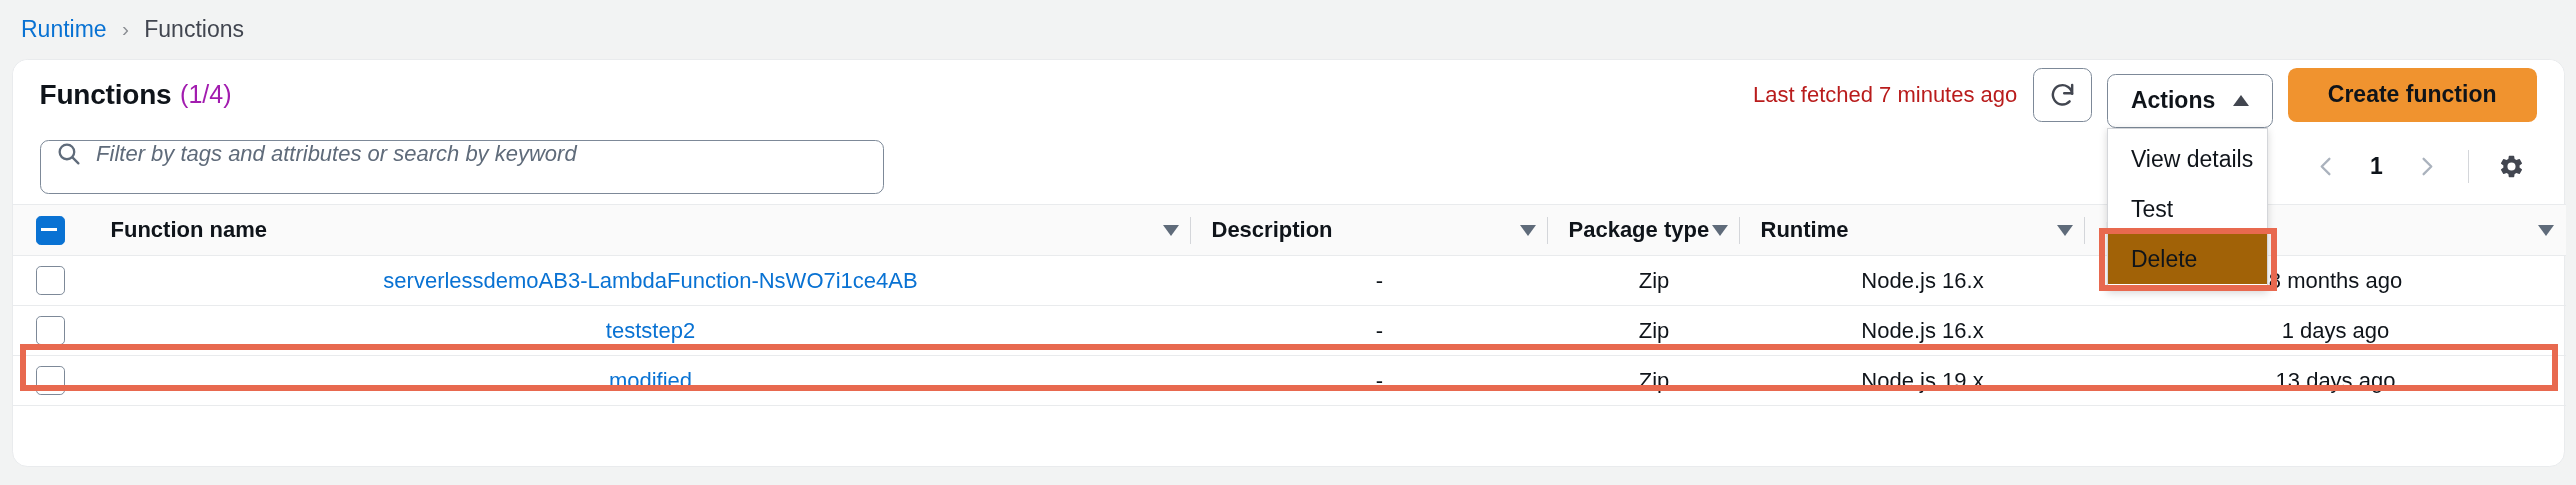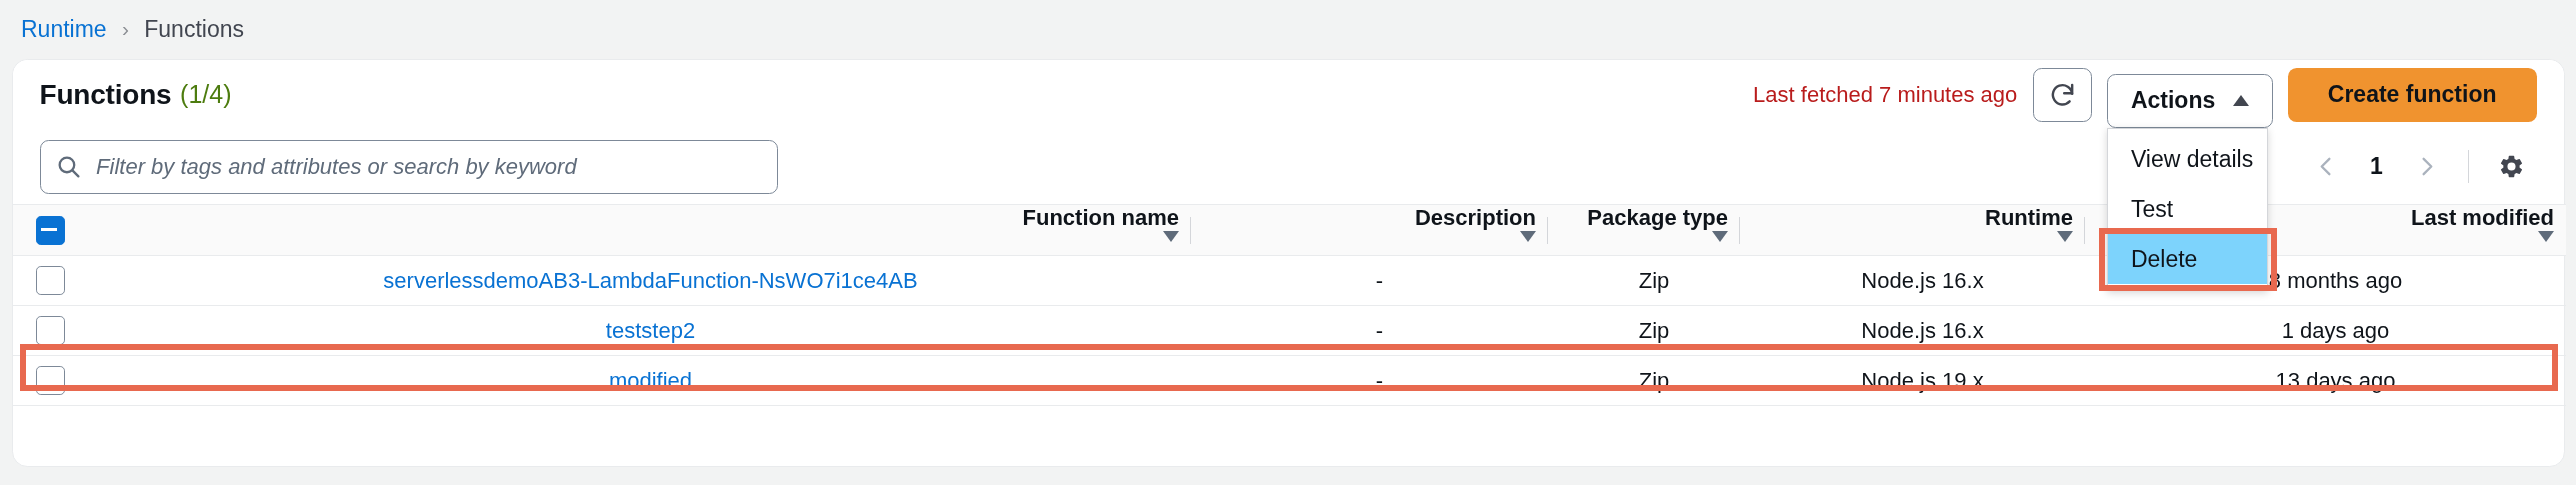--- a/index.html
+++ b/index.html
@@ -50,21 +50,21 @@
     position: relative;
   }
   .panel-title {
     font-size: 28px;
     font-weight: bold;
     color: #0f141a;
     letter-spacing: -0.2px;
   }
   .panel-count {
     font-size: 25px;
-    color: #4d7c0f;
+    color: #a21caf;
     font-weight: normal;
     margin-left: 8.6px;
   }
   .head-right {
     margin-left: auto;
     display: flex;
     align-items: center;
     gap: 15.3px;
     position: relative;
   }
@@ -129,45 +129,45 @@
   }
   .dd-item {
     height: 50px;
     display: flex; align-items: center;
     padding-left: 23px;
     font-size: 23px;
     color: #0f141a;
     cursor: pointer;
     white-space: nowrap;
   }
-  .dd-item.highlight { background: #7dd3fc; }
+  .dd-item.highlight { background: #a16207; }
   .dd-annot {
     position: absolute;
     left: -8.6px; top: -6.7px;
     width: 178px; height: 63px;
     border: 6.7px solid #e8694f;
     pointer-events: none;
     z-index: 60;
   }
   .dd-item-wrap { position: relative; }
 
   
   .filter-row {
     height: 75px;
     display: flex;
     align-items: center;
     padding: 0 27px;
     background: #ffffff;
   }
   .search-box {
-    width: 738px; height: 54px;
+    width: 844px; height: 54px;
     border: 1px solid #7d8998;
     border-radius: 8.6px;
     background: #ffffff;
-    display: flex; align-items: center;
+    display: flex; 
     padding: 0 15.3px;
     gap: 15.3px;
     cursor: text;
   }
   .search-ph {
     font-size: 22px;
     color: #5f6b7a;
     font-style: italic;
     white-space: nowrap;
   }
@@ -234,25 +234,24 @@
 
   .col-check { width: 77px; }
   .col-name  { width: 1101px; }
   .col-desc  { width: 357px; }
   .col-pkg   { width: 192px; }
   .col-rt    { width: 345px; }
   .col-mod   { width: 481px; }
 
   .cell-pad { padding-left: 21px; }
   .th-inner {
-    display: flex; align-items: flex-end;
+    display: flex; align-items: center;
     height: 50px;
     padding-left: 21px;
     padding-right: 11.5px;
-    flex-direction: column;
   }
   .th-label { white-space: nowrap; }
   .filter-tri {
     margin-left: auto;
     width: 0; height: 0;
     border-left: 8.6px solid transparent;
     border-right: 8.6px solid transparent;
     border-top: 11.5px solid #5f6b7a;
     cursor: pointer;
     flex: none;

